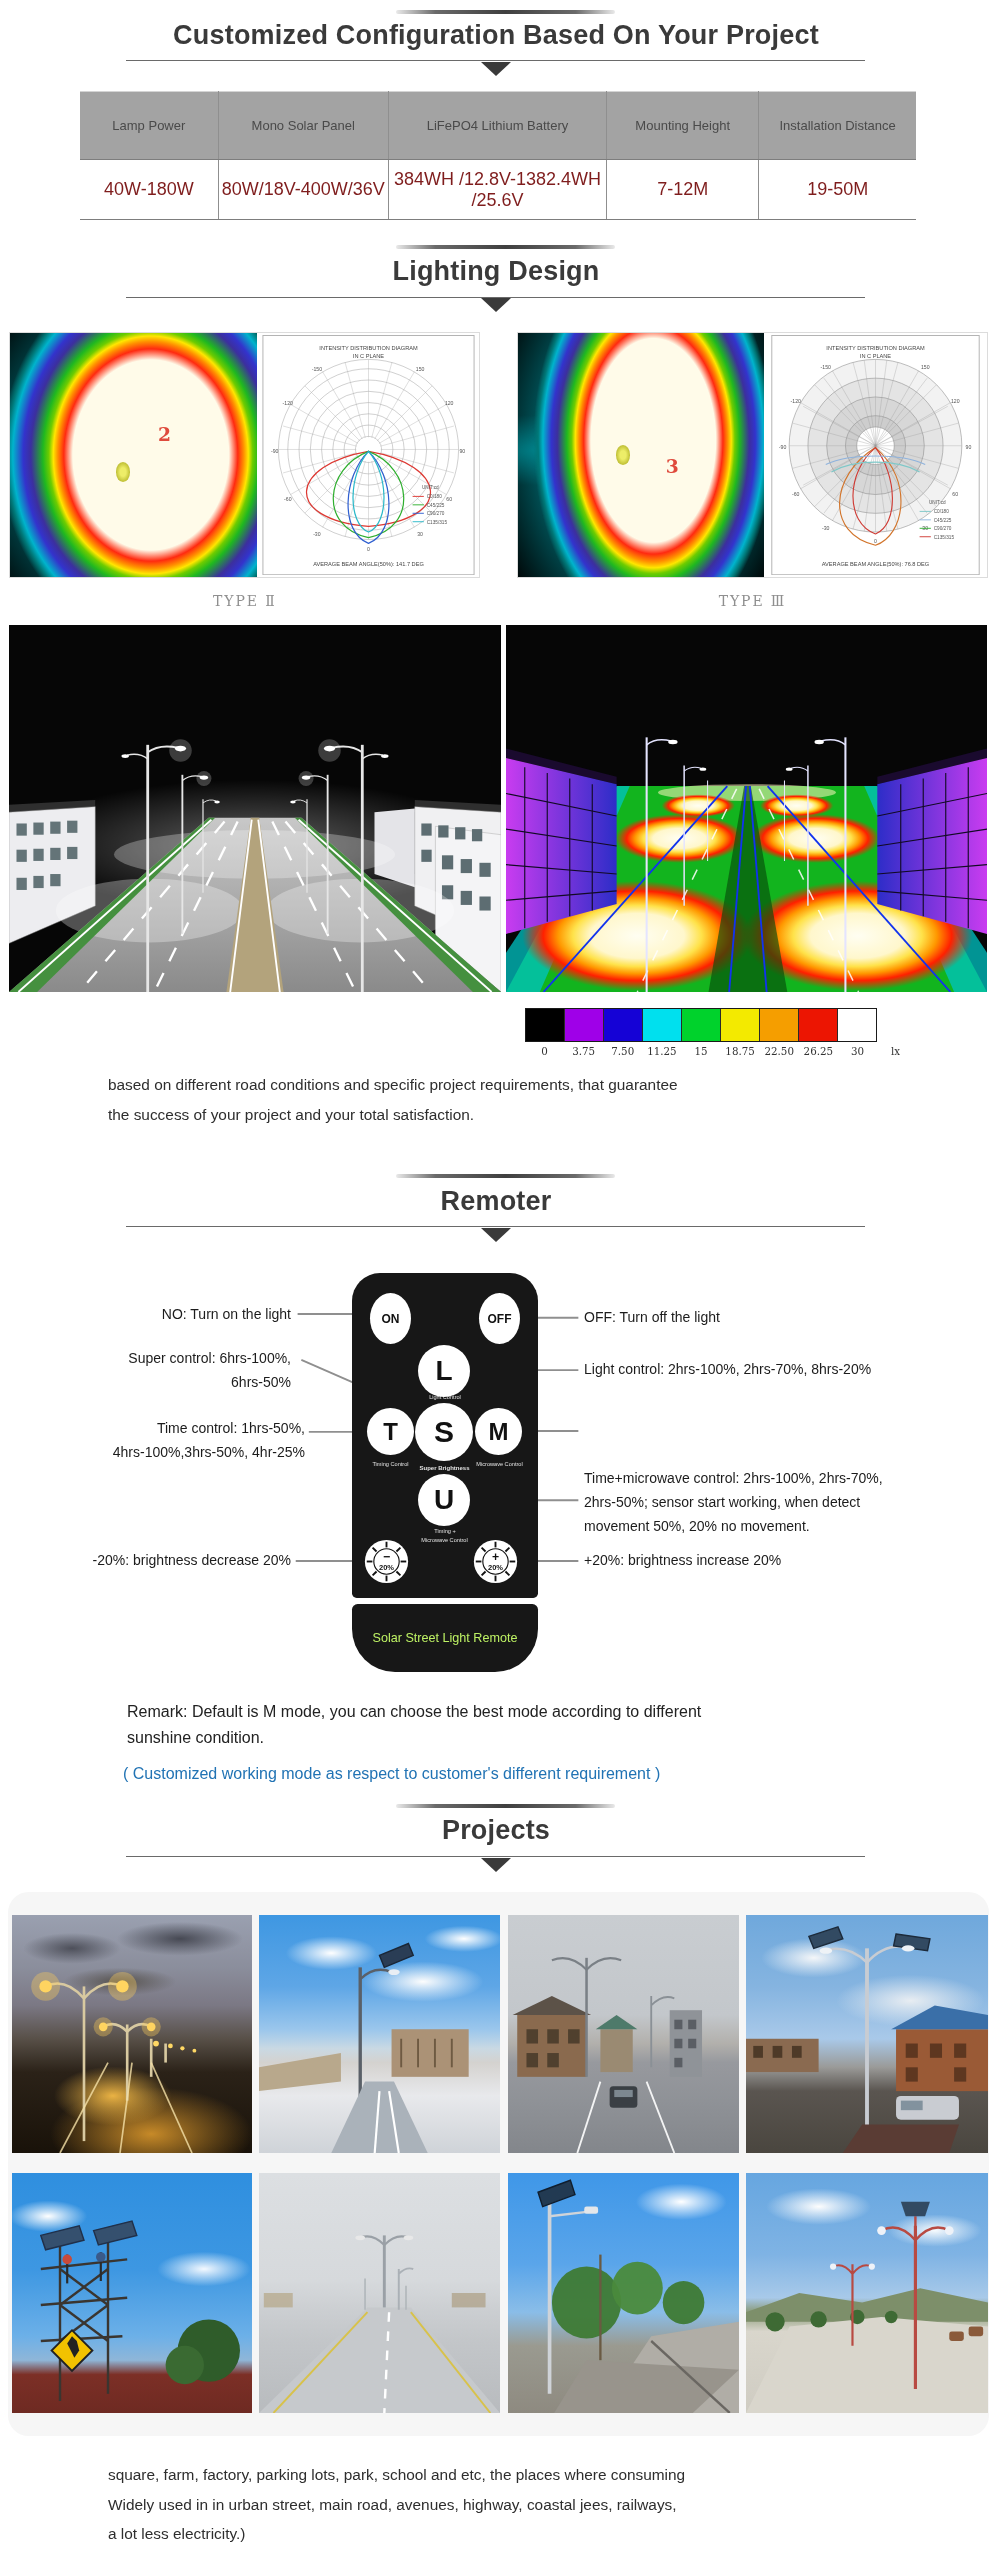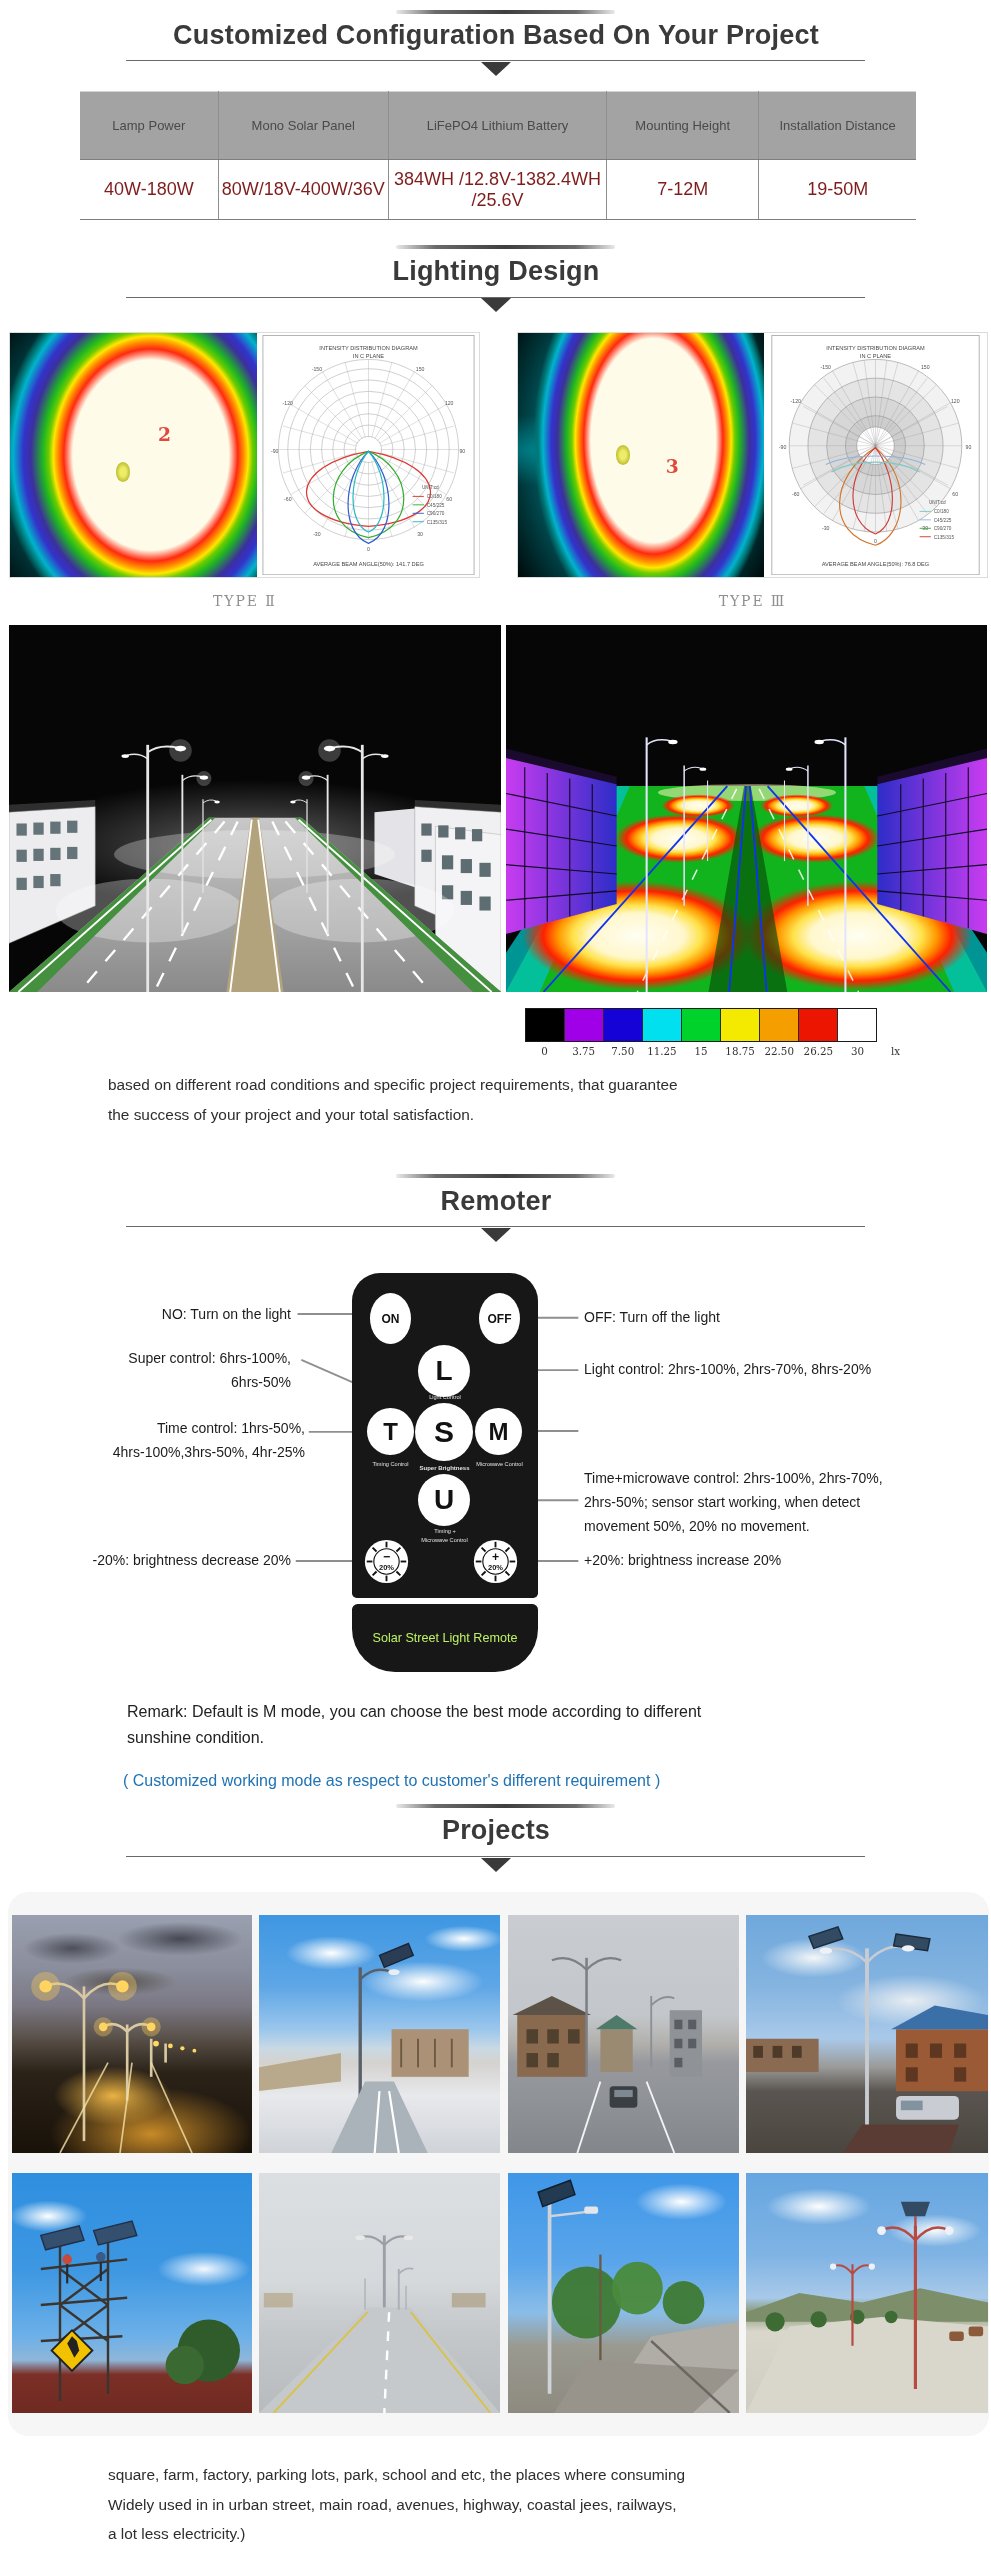--- a/index.html
+++ b/index.html
@@ -607,21 +607,21 @@
     </div>
     <div class="callout" style="left:584px;top:294px;width:290px;">
       <div>+20%: brightness increase 20%</div>
     </div>
   </div>
 
   <div class="remark" style="top:1703px;">
     <div style="margin-bottom:8.4px;">Remark: Default is M mode, you can choose the best mode according to different</div>
     <div>sunshine condition.</div>
   </div>
-  <div class="blue-note" style="top: 1765px; color: rgb(33, 115, 180); margin-top: 7px;">( Customized working mode as respect to customer's different requirement )</div>
+  <div class="blue-note" style="top: 1765px; color: rgb(33, 115, 180);">( Customized working mode as respect to customer's different requirement )</div>
 
   <div class="sm-divider" style="left:396px;top:1804px;"></div>
   <div class="h1" style="top:1814px;">Projects</div>
   <div class="rule" style="top:1856px;"></div>
   <div class="tri" style="left:481px;top:1858px;"></div>
 
   <div id="projects-box"></div>
 
   <div class="photo p1" style="left:12px;top:1915px;width:240px;height:238px;">
     <svg viewBox="0 0 100 100" preserveAspectRatio="none">

